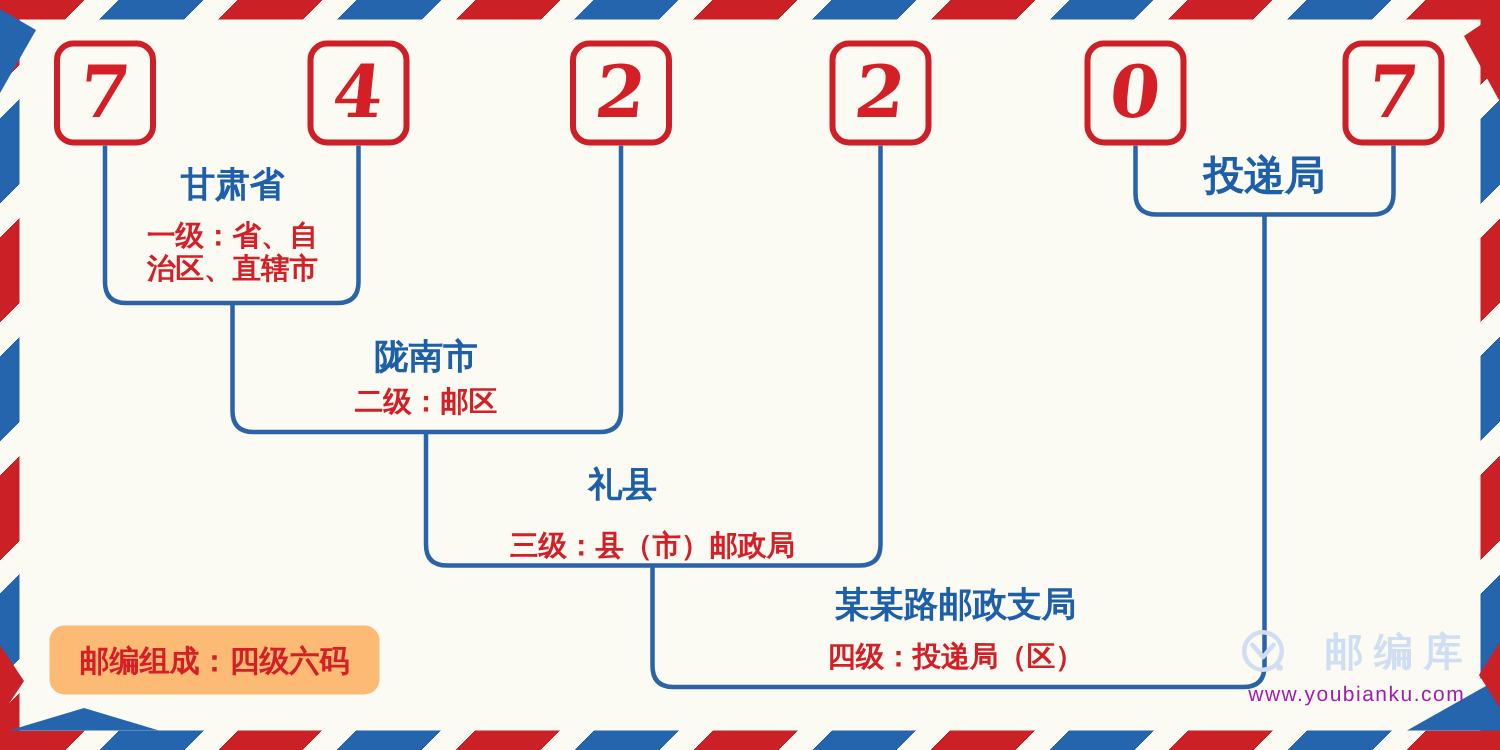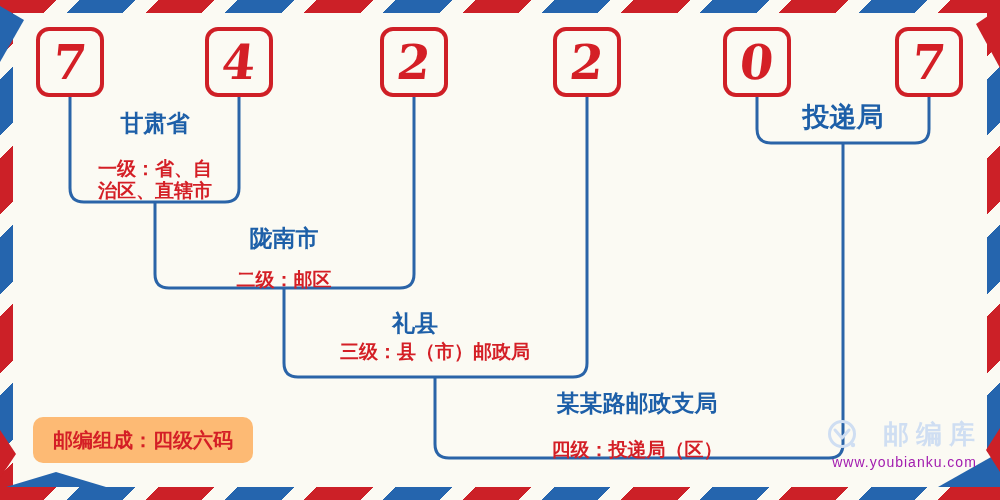--- a/index.html
+++ b/index.html
@@ -22,21 +22,21 @@
     position:absolute;top:27px;width:68px;height:70px;box-sizing:border-box;
     border:4px solid #cf1f26;border-radius:13px;background:#fbfaf3;
     display:flex;align-items:center;justify-content:center;
     color:#d41f26;font-size:48px;font-weight:bold;font-family:"DejaVu Serif",serif;
     transform-origin:center;
   }
   .digit{transform:skewX(-6deg);}
   
   .lvl{position:absolute;transform:translate(-50%,-50%);white-space:nowrap;text-align:right;}
   .lvl-name{color:#1d5fa8;font-weight:bold;font-size:23px;}
-  .lvl-desc{color:#d41f26;font-weight:bold;font-size:19px;margin-top:12px;}
+  .lvl-desc{color:#d41f26;font-weight:bold;font-size:19px;}
   
   .badge{
     position:absolute;left:33px;top:417px;width:220px;height:46px;
     background:#fdba74;border-radius:10px;display:flex;align-items:center;justify-content:center;
     color:#d41f26;font-weight:bold;font-size:20px;white-space:nowrap;
   }
   
   .watermark{position:absolute;right:18px;bottom:30px;text-align:center;}
   .wm-row{display:flex;align-items:center;gap:24px;justify-content:center;}
   .wm-brand{color:#cfdef2;font-weight:bold;font-size:26px;letter-spacing:7px;white-space:nowrap;}
@@ -90,21 +90,21 @@
     </div>
 
   <div class="lvl lvl-name" style="left:155px;top:123px">甘肃省</div>
   <div class="lvl lvl-desc" style="left:155px;top:157px">一级：省、自</div>
   <div class="lvl lvl-name" style="left:284px;top:238px">陇南市</div>
 
   <div class="lvl lvl-desc" style="left:155px;top:179px">治区、直辖市</div>
   <div class="lvl lvl-desc" style="left:284px;top:268px">二级：邮区</div>
 
   <div class="lvl lvl-name" style="left:415px;top:323px">礼县</div>
-  <div class="lvl lvl-desc" style="left:435px;top:340px">三级：县（市）邮政局</div>
+  <div class="lvl lvl-desc" style="left:435px;top:364px">三级：县（市）邮政局</div>
 
   <div class="lvl lvl-desc" style="left:637px;top:438px">四级：投递局（区）</div>
   <div class="lvl lvl-name" style="left:637px;top:403px">某某路邮政支局</div>
 
   <div class="lvl lvl-name" style="left:843px;top:117px;font-size:27px">投递局</div>
 
   <div class="badge">
     <span>邮编组成：四级六码</span>
   </div>
 

